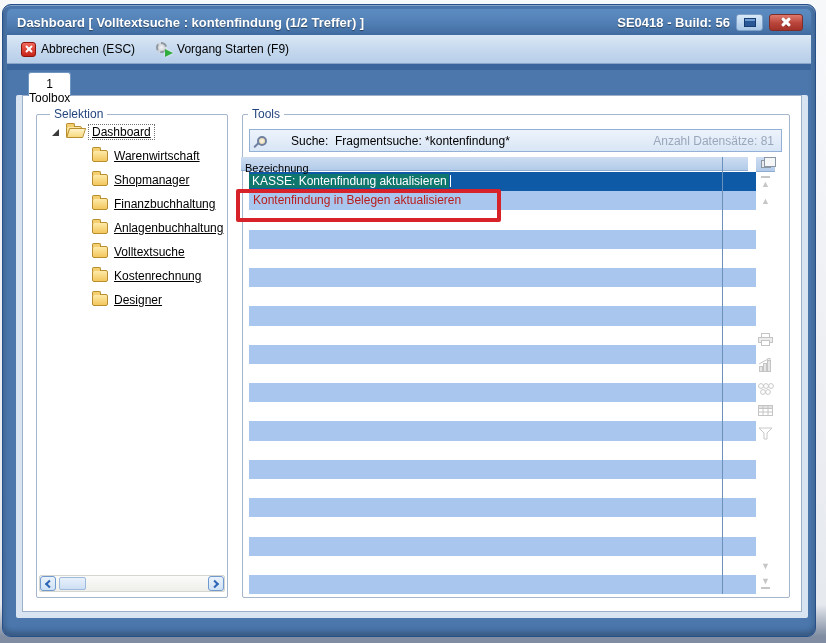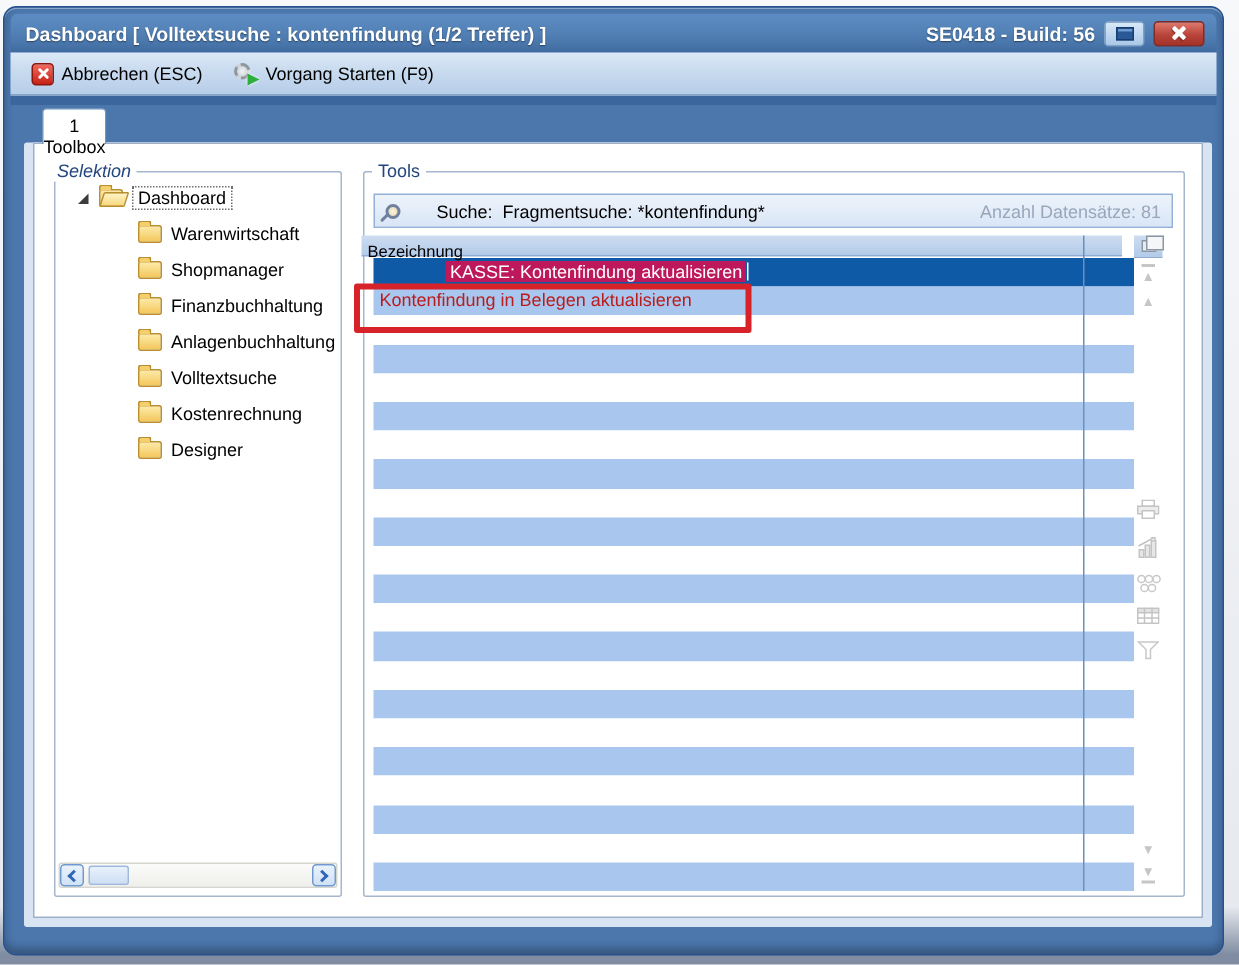--- a/index.html
+++ b/index.html
@@ -59,25 +59,25 @@
     background:#fff; border:1px solid #7095bf; border-bottom:none; border-radius:3px 3px 0 0;
     text-align:center; padding-top:4px; cursor:pointer;
   }
   .panel-outer { position:absolute; left:16px; top:95px; width:792px; height:523px; background:#d9e4f3; border-radius:2px; }
   .panel { position:absolute; left:22px; top:95px; width:780px; height:517px; background:#fff; border:1px solid #9eb0c8; z-index:2; }
   
   .groupbox { position:absolute; border:1px solid #a6b6cc; border-radius:2px; z-index:3; }
   .gb-sel { left:36px; top:114px; width:192px; height:484px; }
   .gb-tools { left:242px; top:114px; width:548px; height:484px; }
   .legend { position:absolute; z-index:4; background:#fff; padding:0 4px; color:#24467e; font-size:12px; }
-  .legend-sel { left:34px; top:107px;font-style:italic; }
+  .legend-sel { left:50px; top:107px; }
   .legend-tools { left:248px; top:107px; }
   
   .tree { position:absolute; left:38px; top:120px; width:186px; height:450px; overflow:hidden; z-index:4; }
-  .tree-row { height:24px; display:flex; align-items:center; gap:6px; cursor:pointer; }
+  .tree-row { height:24px; display:flex; align-items:center; gap:6px; cursor:pointer;text-decoration:underline; }
   .tree-root { padding-left:14px; }
   .tree-child { padding-left:54px; }
   .expander { width:0; height:0; border-left:7px solid transparent; border-bottom:7px solid #3c3c3c; margin-right:1px; }
   .folder { position:relative; width:16px; height:12px; background:linear-gradient(180deg,#fdeaa8,#f3c75c); border:1px solid #b98e2f; border-radius:2px; flex:none; }
   .folder::before { content:""; position:absolute; top:-4px; left:-1px; width:7px; height:3px; background:#f3cf6f; border:1px solid #b98e2f; border-bottom:none; border-radius:2px 2px 0 0; }
   .folder-open::after { content:""; position:absolute; left:-1px; bottom:-1px; width:15px; height:8px; background:linear-gradient(180deg,#fff3c8,#f6d87e); border:1px solid #b98e2f; transform:skewX(-18deg); transform-origin:bottom left; border-radius:1px; }
   .sel-dotted { border:1px dotted #707070; padding:0 3px; }
   .tree-label { white-space:nowrap; }
   
   .hscroll { position:absolute; left:39px; top:575px; width:186px; height:17px; z-index:5;
@@ -97,21 +97,21 @@
   .mag::after { content:""; position:absolute; width:7px; height:2px; background:#70819f; transform:rotate(-45deg); left:-6px; bottom:-2px; border-radius:1px; }
   .search-label { margin-left:24px; white-space:pre; }
   .search-count { margin-left:auto; color:#9aa7bb; }
   
   .thead { position:absolute; left:241px; top:157px; width:507px; height:14px; z-index:4;
     background:linear-gradient(180deg,#cdddf1,#b3cbe9); border-bottom:1px solid #8fadd2;
     font-size:11px; padding:5px 0 0 4px; cursor:pointer; }
   .rows { position:absolute; left:249px; top:172px; width:507px; height:423px; z-index:3; }
   .row { height:19.2px; line-height:19.2px; overflow:hidden; white-space:nowrap; }
   .row-selected { background:#0f5aa7; color:#fff; cursor:pointer; }
-  .sel-text { background:#be185d; padding:0 2px 0 3px;margin-left:48px; }
+  .sel-text { background:#0f766e; padding:0 2px 0 3px; }
   .caret { display:inline-block; width:1px; height:12px; background:#fff; margin-left:1px; vertical-align:-2px; }
   .row-data { background:#a9c7ee; color:#b91c1c; padding-left:4px; cursor:pointer; }
   .row-blue { background:#a9c7ee; }
   .row-white { background:#fff; }
   .col-sep { position:absolute; left:722px; top:157px; width:1px; height:437px; background:#6b90ba; z-index:5; }
   
   .icon-strip { position:absolute; left:756px; top:157px; width:19px; height:437px; z-index:4; }
   .strip-head { position:absolute; left:0; top:0; width:19px; height:15px;
     background:linear-gradient(180deg,#cdddf1,#b3cbe9); border-bottom:1px solid #8fadd2;
     display:flex; align-items:center; justify-content:center; cursor:pointer; }

